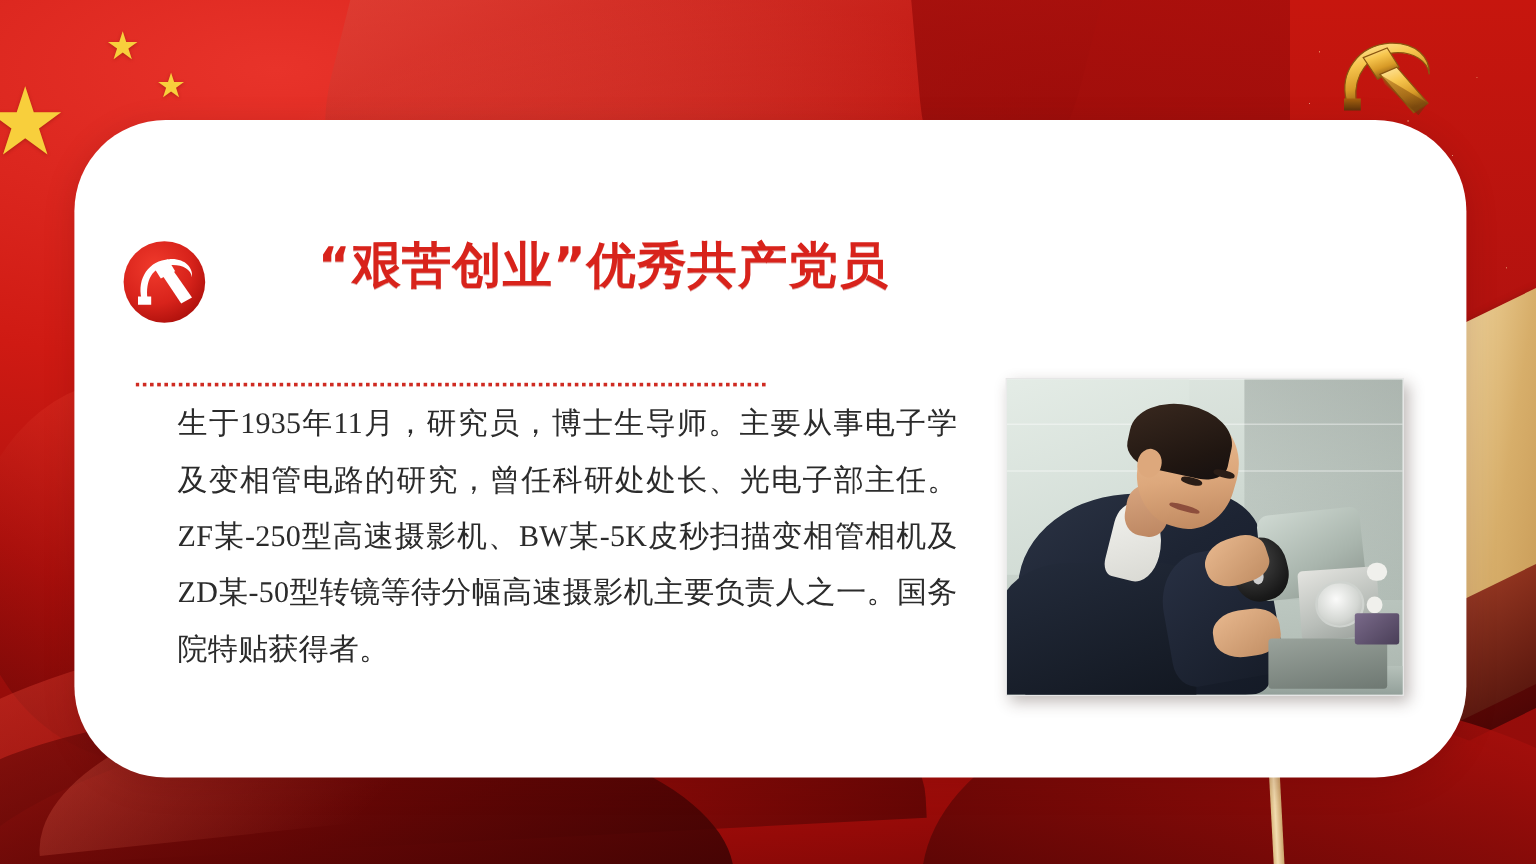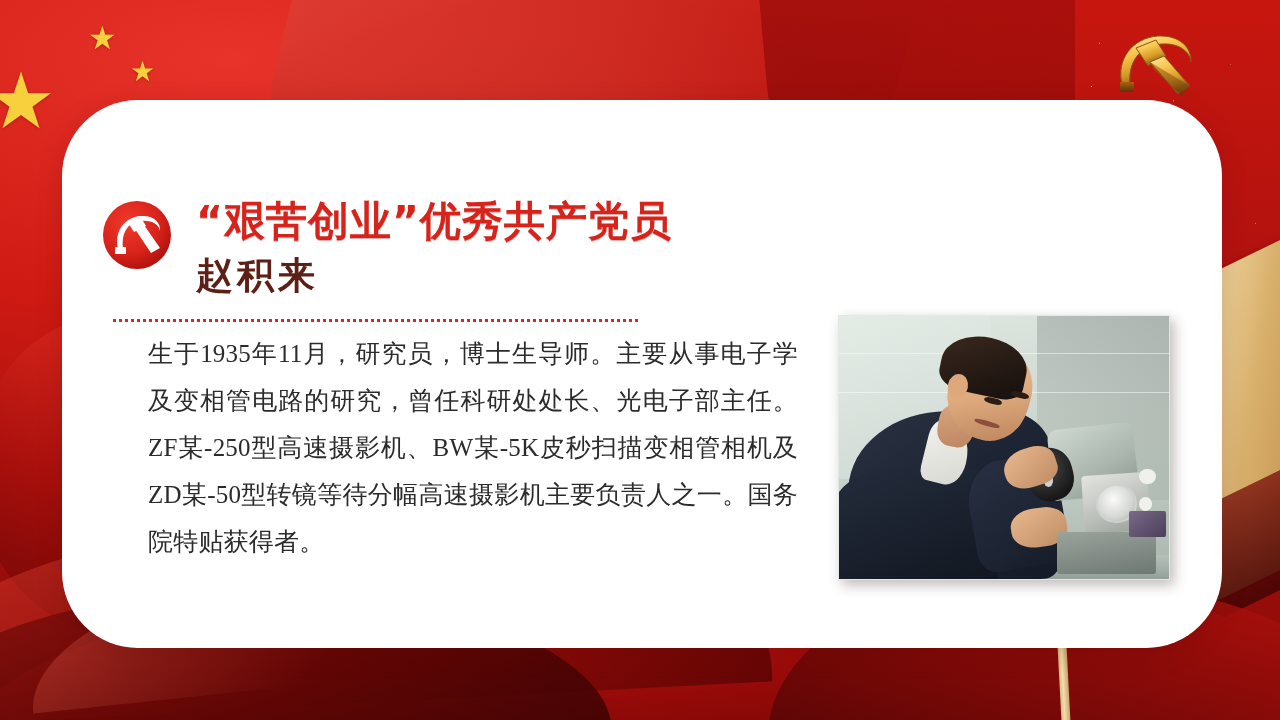--- a/index.html
+++ b/index.html
@@ -107,21 +107,21 @@
   
   .emblem-gold{position:absolute;left:1106px;top:26px;width:100px;height:78px;}
 
   
   .card{position:absolute;left:62px;top:100px;width:1160px;height:548px;
     background:#ffffff;border-radius:76px;
     box-shadow:0 6px 26px rgba(70,6,4,.18);}
 
   
   .badge{position:absolute;left:101px;top:199px;width:72px;height:72px;}
-  .title-block{position:absolute;left:196px;top:198px;width:545px;text-align:left;}
+  .title-block{position:absolute;left:196px;top:198px;width:545px;text-align:right;}
   .title-main{
     font-family:"DejaVu Sans","Liberation Sans",sans-serif;
     font-size:41px;font-weight:bold;color:#d8231b;
     letter-spacing:1px;line-height:1.16;white-space:nowrap;
     text-shadow:0 1px 0 rgba(170,20,14,.35);}
   .title-name{
     font-family:"DejaVu Serif","Liberation Serif",serif;
     font-size:37px;font-weight:bold;color:#5d2016;
     letter-spacing:4px;line-height:1.25;margin-top:6px;}
 
@@ -277,21 +277,20 @@
       <path d="M17 50 C13 33 23 18 40 17 C53 16 60 24 59 32 C58 25 50 21 40 22 C26 23 20 35 22 50 Z" fill="#ffffff"></path>
       <path d="M14 48 L25 48 L25 55 L14 55 Z" fill="#ffffff"></path>
 
       <path d="M26 22 L39 17 L45 27 L33 33 Z" fill="#ffffff"></path>
       <path d="M34 30 L43 26 L59 49 L50 54 Z" fill="#ffffff"></path>
     </svg>
   </div>
 
   <div class="title-block">
     <div class="title-main">“艰苦创业”优秀共产党员</div>
-    <div class="title-name">赵积来</div>
   </div>
 
   <div class="divider"></div>
 
   <div class="body-text">生于1935年11月，研究员，博士生导师。主要从事电子学及变相管电路的研究，曾任科研处处长、光电子部主任。ZF某-250型高速摄影机、BW某-5K皮秒扫描变相管相机及ZD某-50型转镜等待分幅高速摄影机主要负责人之一。国务院特贴获得者。</div>
 
   <div class="photo-wrap">
     <div class="photo">
       <div class="ph-wall-shadow"></div>
       <div class="ph-wall-l"></div>

